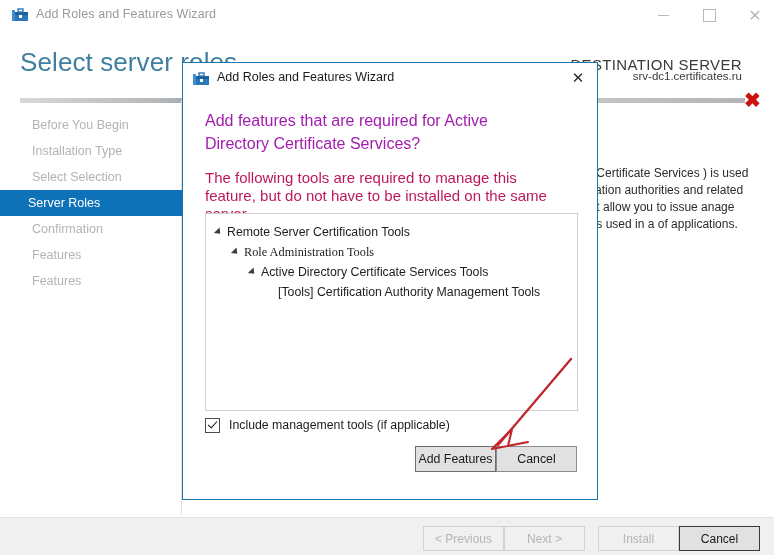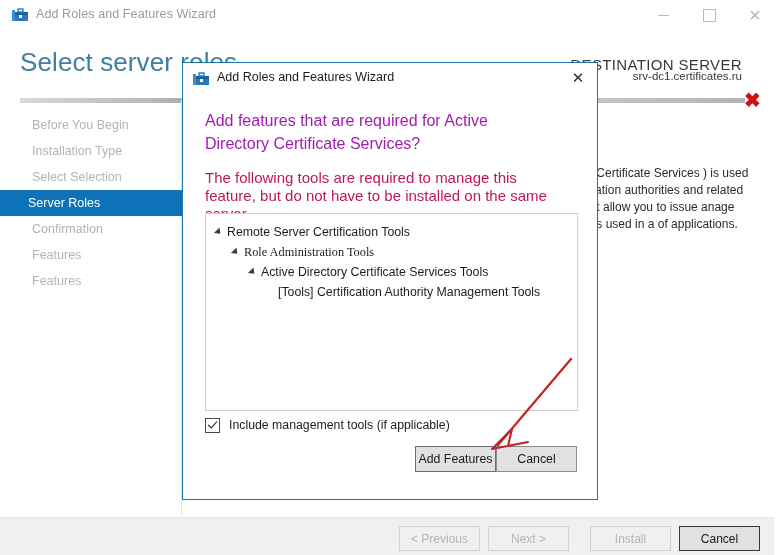--- a/index.html
+++ b/index.html
@@ -156,21 +156,21 @@
     position: absolute;
     left: 0; top: 517px;
     width: 778px; height: 38px;
     background: #f0f0f0;
     border-top: 1px solid #e2e2e2;
   }
   .footer-btns {
     position: absolute;
     right: 18px; top: 8px;
     display: flex;
-    gap: 8px;
+    gap: 0;
   }
   .fbtn {
     width: 79px; height: 23px;
     border: 1px solid #d2d2d2;
     background: #f0f0f0;
     color: #b5b5b5;
     font-size: 12px;
     display: flex;
     align-items: center;
     justify-content: center;

